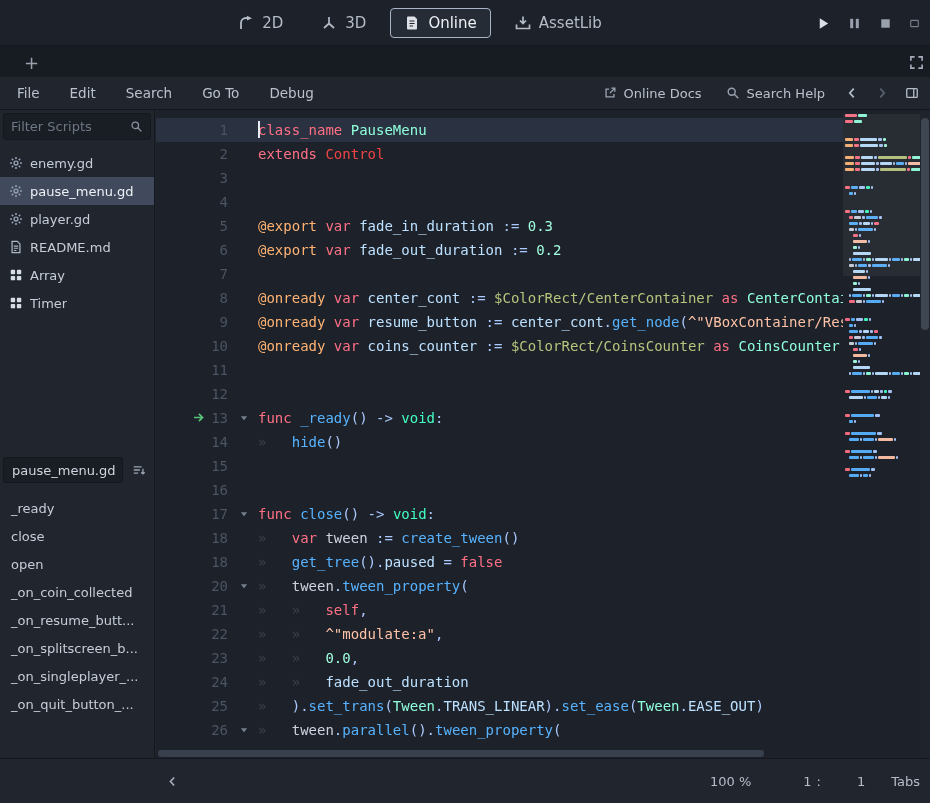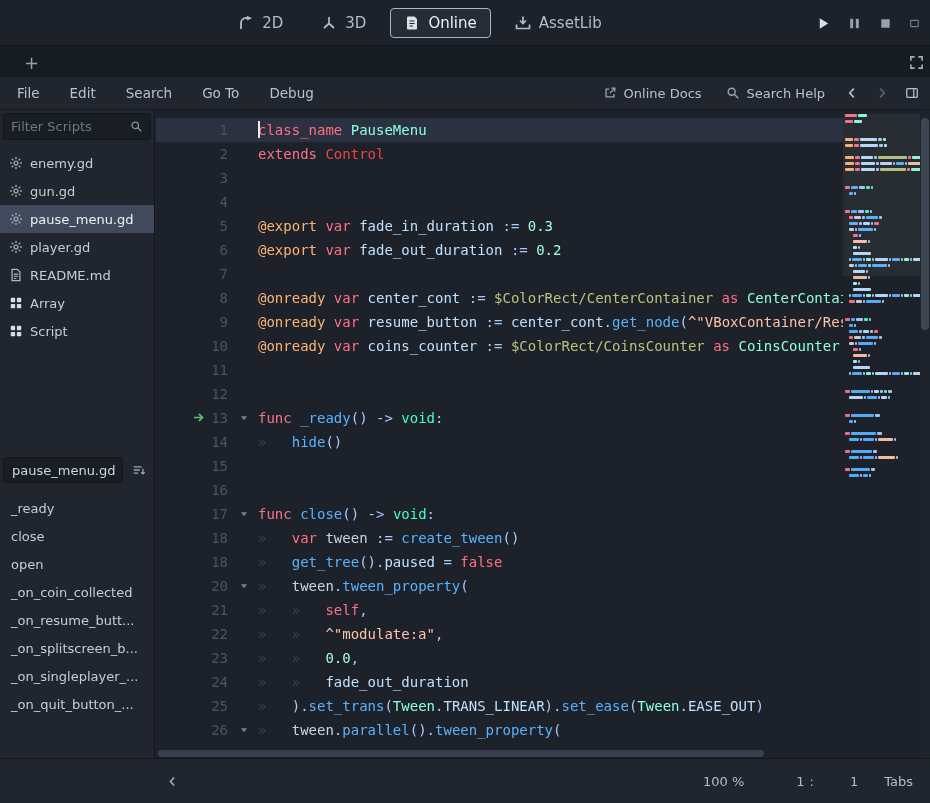--- a/index.html
+++ b/index.html
@@ -96,21 +96,21 @@
   .vscroll{position:absolute;right:0;top:0;width:10px;bottom:0;background:#1f242c}
   .vthumb{position:absolute;left:1px;right:1px;top:8px;height:212px;background:#3e4652;border-radius:4px}
   .hscroll{position:absolute;left:0;right:87px;bottom:0;height:9px}
   .hthumb{position:absolute;left:2px;top:1px;width:606px;height:7px;background:#39404d;border-radius:3px}
 
   
   .statusbar{position:absolute;left:0;right:0;bottom:0;height:45px;background:#21262e;
     border-top:1px solid #14171d;display:flex;align-items:center;font-size:13px;color:#b6bdc9}
   .panel-toggle{margin-left:160px;width:24px;height:24px;display:flex;align-items:center;justify-content:center;color:#a6aebb}
   .panel-toggle .icn{width:13px;height:13px}
-  .status-right{margin-left:auto;display:flex;align-items:center;padding-right:17px}
+  .status-right{margin-left:auto;display:flex;align-items:center;padding-right:10px}
   [data-name="zoom-level"]{margin-right:52px}
   [data-name="cursor-line"]{margin-right:5px}
   [data-name="cursor-separator"]{margin-right:36px}
   [data-name="cursor-column"]{margin-right:26px}
 
   .icn{display:inline-block}
   .icn svg{width:100%;height:100%;display:block}
   .mode-btn .icn{width:16px;height:16px}
 </style>
 </head>
@@ -267,31 +267,20 @@
           <span class="icn" data-name="gear-icon">
             <svg viewBox="0 0 16 16">
               <circle cx="8" cy="8" r="2.2" fill="none" stroke="currentColor" stroke-width="1.6"></circle>
               <g stroke="currentColor" stroke-width="1.8">
                 <path d="M8 1.2v2.2M8 12.6v2.2M1.2 8h2.2M12.6 8h2.2M3.2 3.2l1.6 1.6M11.2 11.2l1.6 1.6M12.8 3.2l-1.6 1.6M4.8 11.2l-1.6 1.6"></path>
               </g>
             </svg>
           </span>
           <span class="llabel" data-name="script-name">enemy.gd</span>
         </div>
-        <div class="list-item" data-name="script-item-gun.gd">
-          <span class="icn" data-name="gear-icon">
-            <svg viewBox="0 0 16 16">
-              <circle cx="8" cy="8" r="2.2" fill="none" stroke="currentColor" stroke-width="1.6"></circle>
-              <g stroke="currentColor" stroke-width="1.8">
-                <path d="M8 1.2v2.2M8 12.6v2.2M1.2 8h2.2M12.6 8h2.2M3.2 3.2l1.6 1.6M11.2 11.2l1.6 1.6M12.8 3.2l-1.6 1.6M4.8 11.2l-1.6 1.6"></path>
-              </g>
-            </svg>
-          </span>
-          <span class="llabel" data-name="script-name">gun.gd</span>
-        </div>
         <div class="list-item selected" data-name="script-item-pause_menu.gd">
           <span class="icn" data-name="gear-icon">
             <svg viewBox="0 0 16 16">
               <circle cx="8" cy="8" r="2.2" fill="none" stroke="currentColor" stroke-width="1.6"></circle>
               <g stroke="currentColor" stroke-width="1.8">
                 <path d="M8 1.2v2.2M8 12.6v2.2M1.2 8h2.2M12.6 8h2.2M3.2 3.2l1.6 1.6M11.2 11.2l1.6 1.6M12.8 3.2l-1.6 1.6M4.8 11.2l-1.6 1.6"></path>
               </g>
             </svg>
           </span>
           <span class="llabel" data-name="script-name">pause_menu.gd</span>
@@ -329,21 +318,21 @@
         </div>
         <div class="list-item" data-name="script-item-Timer">
           <span class="icn grid" data-name="grid-icon">
             <svg viewBox="0 0 16 16" fill="currentColor">
               <rect x="2" y="2" width="5" height="5" rx="1"></rect>
               <rect x="9" y="2" width="5" height="5" rx="1"></rect>
               <rect x="2" y="9" width="5" height="5" rx="1"></rect>
               <rect x="9" y="9" width="5" height="5" rx="1"></rect>
             </svg>
           </span>
-          <span class="llabel" data-name="script-name">Script</span>
+          <span class="llabel" data-name="script-name">Timer</span>
         </div>
       </div>
     <div class="member-header" data-name="member-header">
       <div class="member-label" data-name="current-script-label">pause_menu.gd</div>
       <div class="sort-btn" data-name="sort-methods-button">
         <span class="icn" data-name="sort-icon">
             <svg viewBox="0 0 16 16" fill="none" stroke="currentColor" stroke-width="1.5">
               <path d="M2 4.5h9M2 8h7M2 11.5h5"></path>
               <path d="M12.5 6.5v6M10.5 10.5l2 2 2-2"></path>
             </svg>

